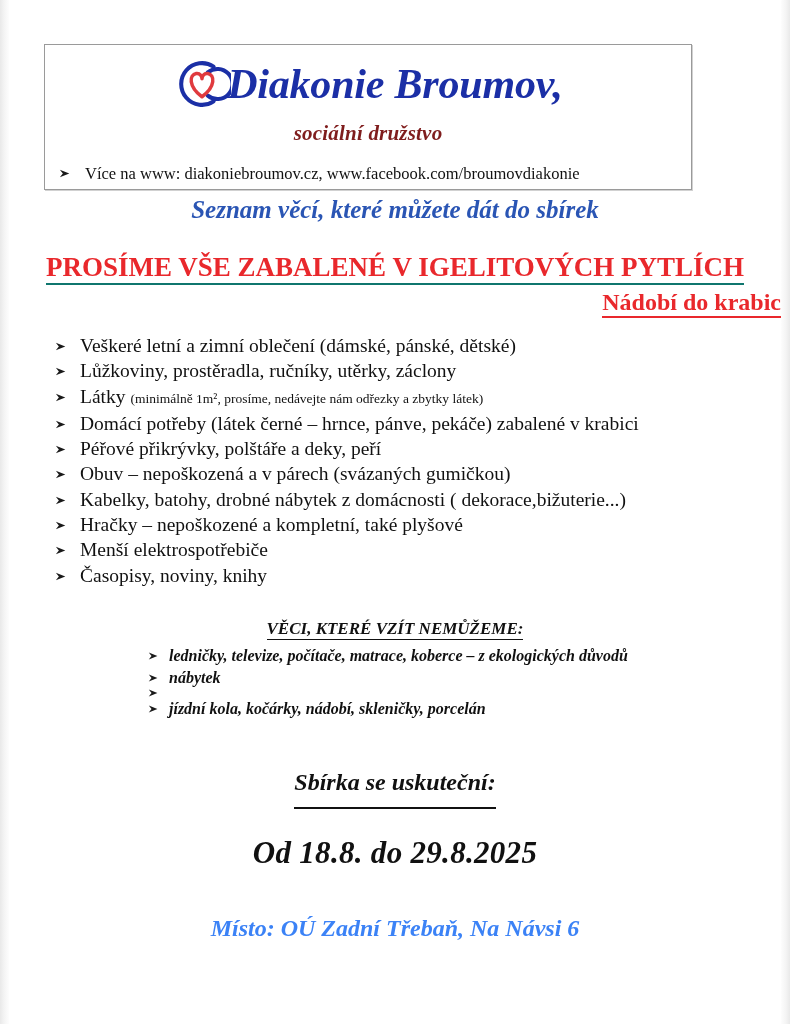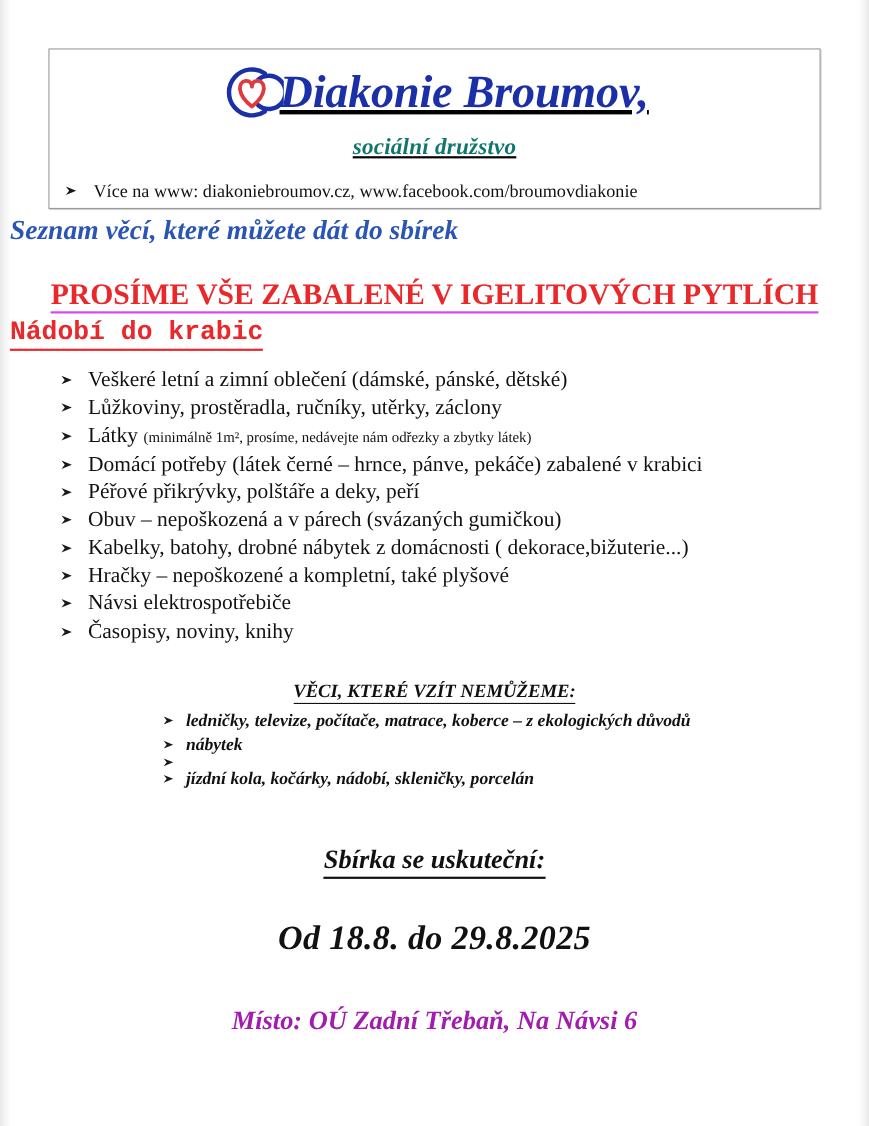--- a/index.html
+++ b/index.html
@@ -35,27 +35,26 @@
     top: 0;
     bottom: 0;
     background: #ffffff;
   }
 
   
   .header-box {
     position: absolute;
     left: 35px;
     top: 44px;
-    width: 702px;
+    width: 648px;
     height: 146px;
     border: 1px solid #9a9a9a;
     box-sizing: border-box;
     box-shadow: 1px 1px 0 rgba(0,0,0,0.18);
     background: #fff;
-    text-decoration: underline;
   }
   .brand-row {
     display: flex;
     align-items: center;
     justify-content: center;
     margin-top: 8px;
     height: 62px;
   }
   .logo-mark {
     width: 58px;
@@ -70,21 +69,21 @@
     font-size: 42px;
     color: #1b2fa6;
     letter-spacing: -0.2px;
     line-height: 1;
   }
   .brand-sub {
     text-align: center;
     font-weight: bold;
     font-style: italic;
     font-size: 21px;
-    color: #0f766e;
+    color: #7f1d1d;
     margin-top: 6px;
     letter-spacing: 0.2px;
   }
   .web-line {
     position: absolute;
     left: 14px;
     bottom: 5px;
     font-size: 16.5px;
     color: #111;
     display: flex;
@@ -100,50 +99,49 @@
     width: 13px;
     color: #1a1a1a;
   }
   .arrow svg { display: block; }
 
   
   .tagline {
     position: absolute;
     left: 0; right: 0;
     top: 196px;
-    text-align: left;
+    text-align: center;
     font-size: 25px;
     font-weight: bold;
     font-style: italic;
     color: #2a55b4;
   }
 
   
   .red-head {
     position: absolute;
     left: 0; right: 0;
     top: 252px;
     text-align: center;
     font-size: 27px;
     font-weight: bold;
     color: #e9282c;
   }
   .red-head span {
-    border-bottom: 2px solid #d946ef;
+    border-bottom: 2px solid #0f766e;
     padding-bottom: 1px;
   }
   .red-sub {
     position: absolute;
     left: 0; right: 0;
     top: 289px;
-    text-align: left;
+    text-align: right;
     font-size: 24px;
     font-weight: bold;
     color: #e9282c;
-    font-family: Liberation Mono, monospace;
   }
   .red-sub span {
     border-bottom: 2px solid #e9282c;
     padding-bottom: 1px;
   }
 
   
   .accept-list {
     position: absolute;
     left: 46px;
@@ -203,42 +201,42 @@
     left: 0; right: 0;
     top: 769px;
     text-align: center;
     font-size: 24px;
     font-weight: bold;
     font-style: italic;
     color: #111;
   }
   .happens span {
     border-bottom: 2px solid #111;
-    padding-bottom: 2px;
+    padding-bottom: 12px;
   }
   .dates {
     position: absolute;
     left: 0; right: 0;
     top: 835px;
     text-align: center;
     font-size: 31px;
     font-weight: bold;
     font-style: italic;
     color: #111;
     letter-spacing: 0.3px;
   }
   .place {
     position: absolute;
     left: 0; right: 0;
     top: 915px;
     text-align: center;
     font-size: 24px;
     font-weight: bold;
     font-style: italic;
-    color: #a21caf;
+    color: #3b82f6;
   }
 </style>
 </head>
 <body>
 
 <div class="scan-edge left"></div>
 <div class="scan-edge right"></div>
 
 <div class="page">
 
@@ -350,21 +348,21 @@
         </span>
       <span>Hračky – nepoškozené a kompletní, také plyšové</span>
     </div>
 
     <div class="li">
       <span class="arrow">
           <svg viewBox="0 0 14 12" width="12" height="11">
             <path d="M1 1.5 L12 6 L1 10.5 L4.5 6 Z" fill="#1a1a1a"></path>
           </svg>
         </span>
-      <span>Návsi elektrospotřebiče</span>
+      <span>Menší elektrospotřebiče</span>
     </div>
 
     <div class="li">
       <span class="arrow">
           <svg viewBox="0 0 14 12" width="12" height="11">
             <path d="M1 1.5 L12 6 L1 10.5 L4.5 6 Z" fill="#1a1a1a"></path>
           </svg>
         </span>
       <span>Časopisy, noviny, knihy</span>
     </div>

